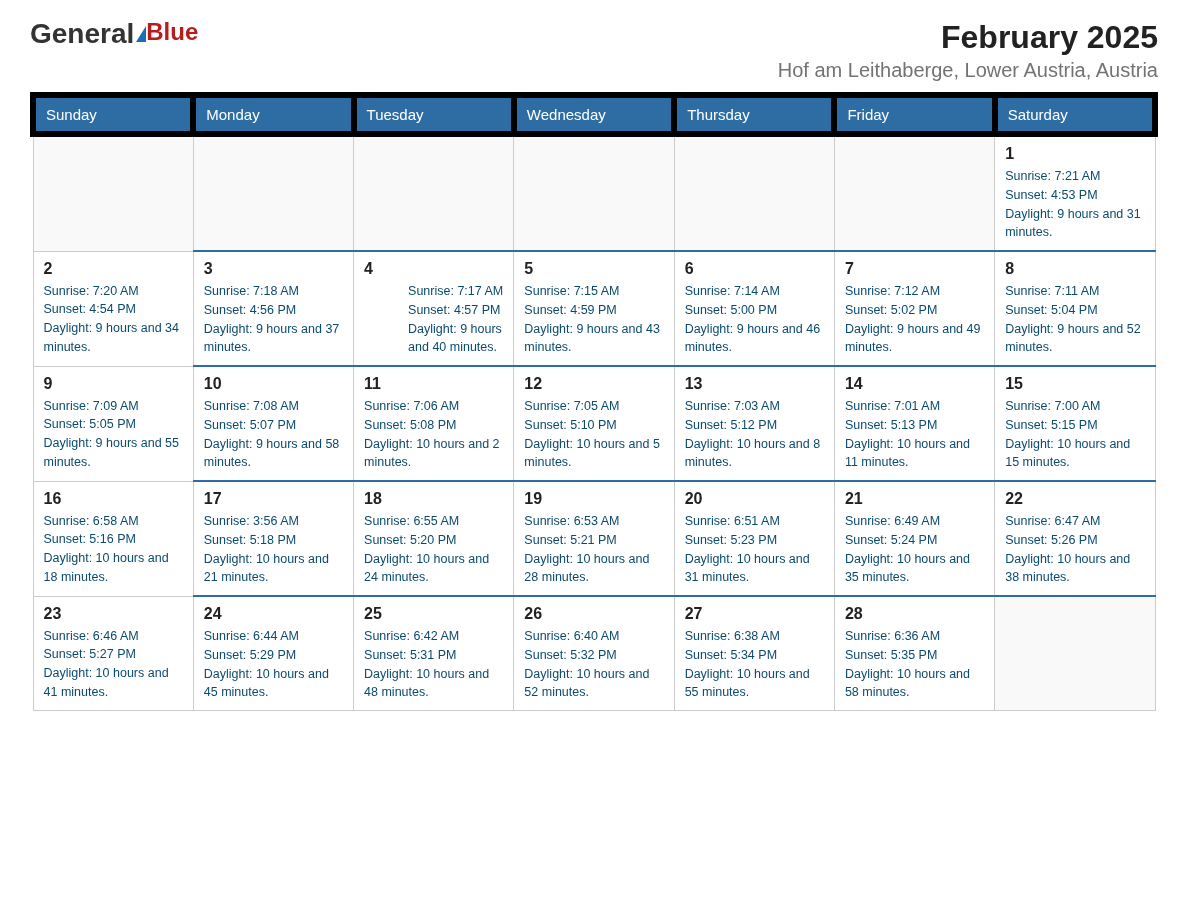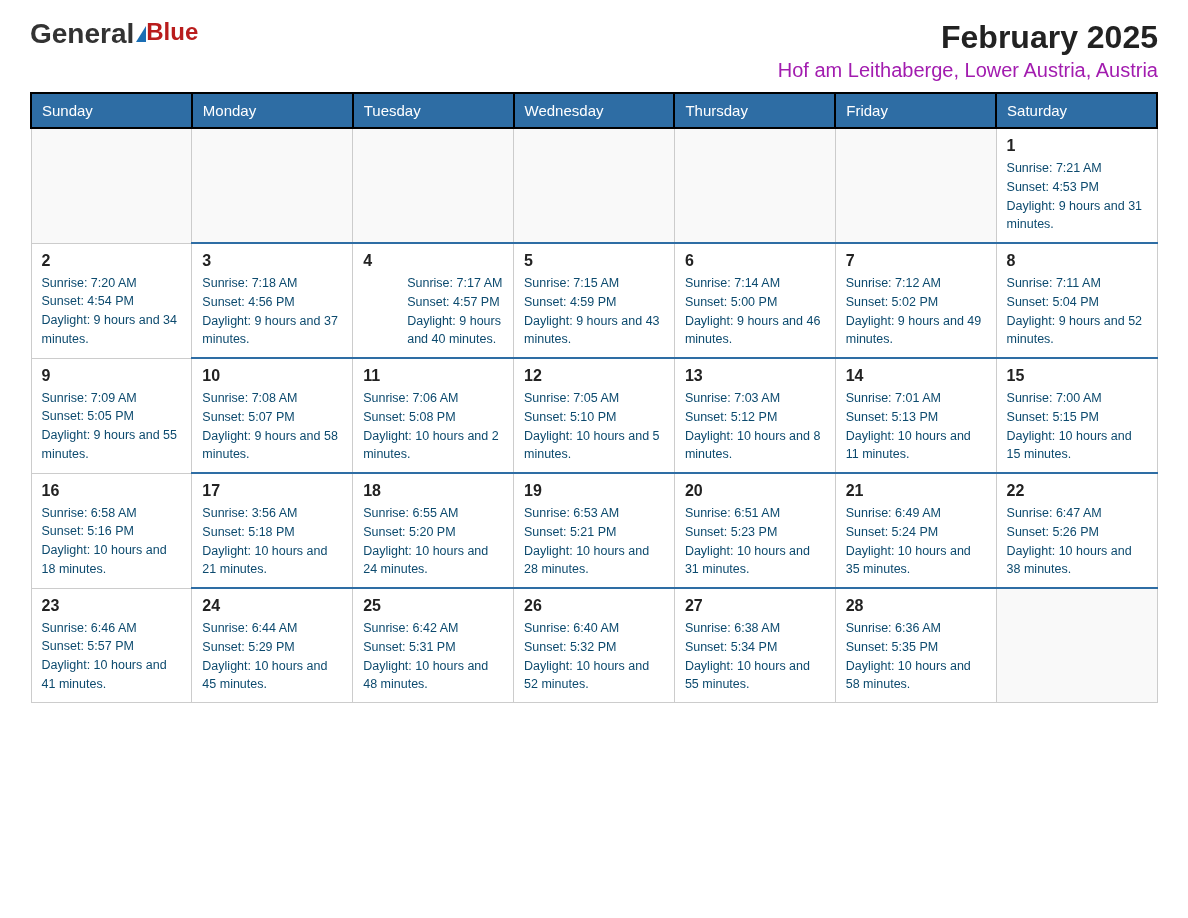--- a/index.html
+++ b/index.html
@@ -49,36 +49,36 @@
       text-align: right;
     }
     .month-title {
       font-size: 32px;
       font-weight: bold;
       color: #222;
       line-height: 1.1;
     }
     .subtitle {
       font-size: 20px;
-      color: #a21caf;
+      color: #737373;
       margin-top: 4px;
     }
     .calendar {
       width: 100%;
       border-collapse: collapse;
       margin-top: 10px;
     }
     .calendar th {
       background-color: #2e6da4;
       color: #fff;
       font-size: 15px;
       font-weight: normal;
       padding: 8px 10px;
       text-align: left;
-      border: 2px solid #000000;
+      border: 6px solid #000000;
     }
     .calendar td {
       vertical-align: top;
       padding: 8px 10px;
       border: 1px solid #ccc;
       width: 14.28%;
       font-size: 13px;
       color: #333;
       min-height: 100px;
     }
@@ -279,21 +279,21 @@
           <div class="day-number">22</div>
           <div class="day-info" style="white-space: pre-line;">Sunrise: 6:47 AM
 Sunset: 5:26 PM
 Daylight: 10 hours and 38 minutes.</div>
         </td>
       </tr>
       <tr>
         <td>
           <div class="day-number">23</div>
           <div class="day-info" style="white-space: pre-line;">Sunrise: 6:46 AM
-Sunset: 5:57 PM
+Sunset: 5:27 PM
 Daylight: 10 hours and 41 minutes.</div>
         </td>
         <td>
           <div class="day-number">24</div>
           <div class="day-info" style="white-space: pre-line;">Sunrise: 6:44 AM
 Sunset: 5:29 PM
 Daylight: 10 hours and 45 minutes.</div>
         </td>
         <td>
           <div class="day-number">25</div>

